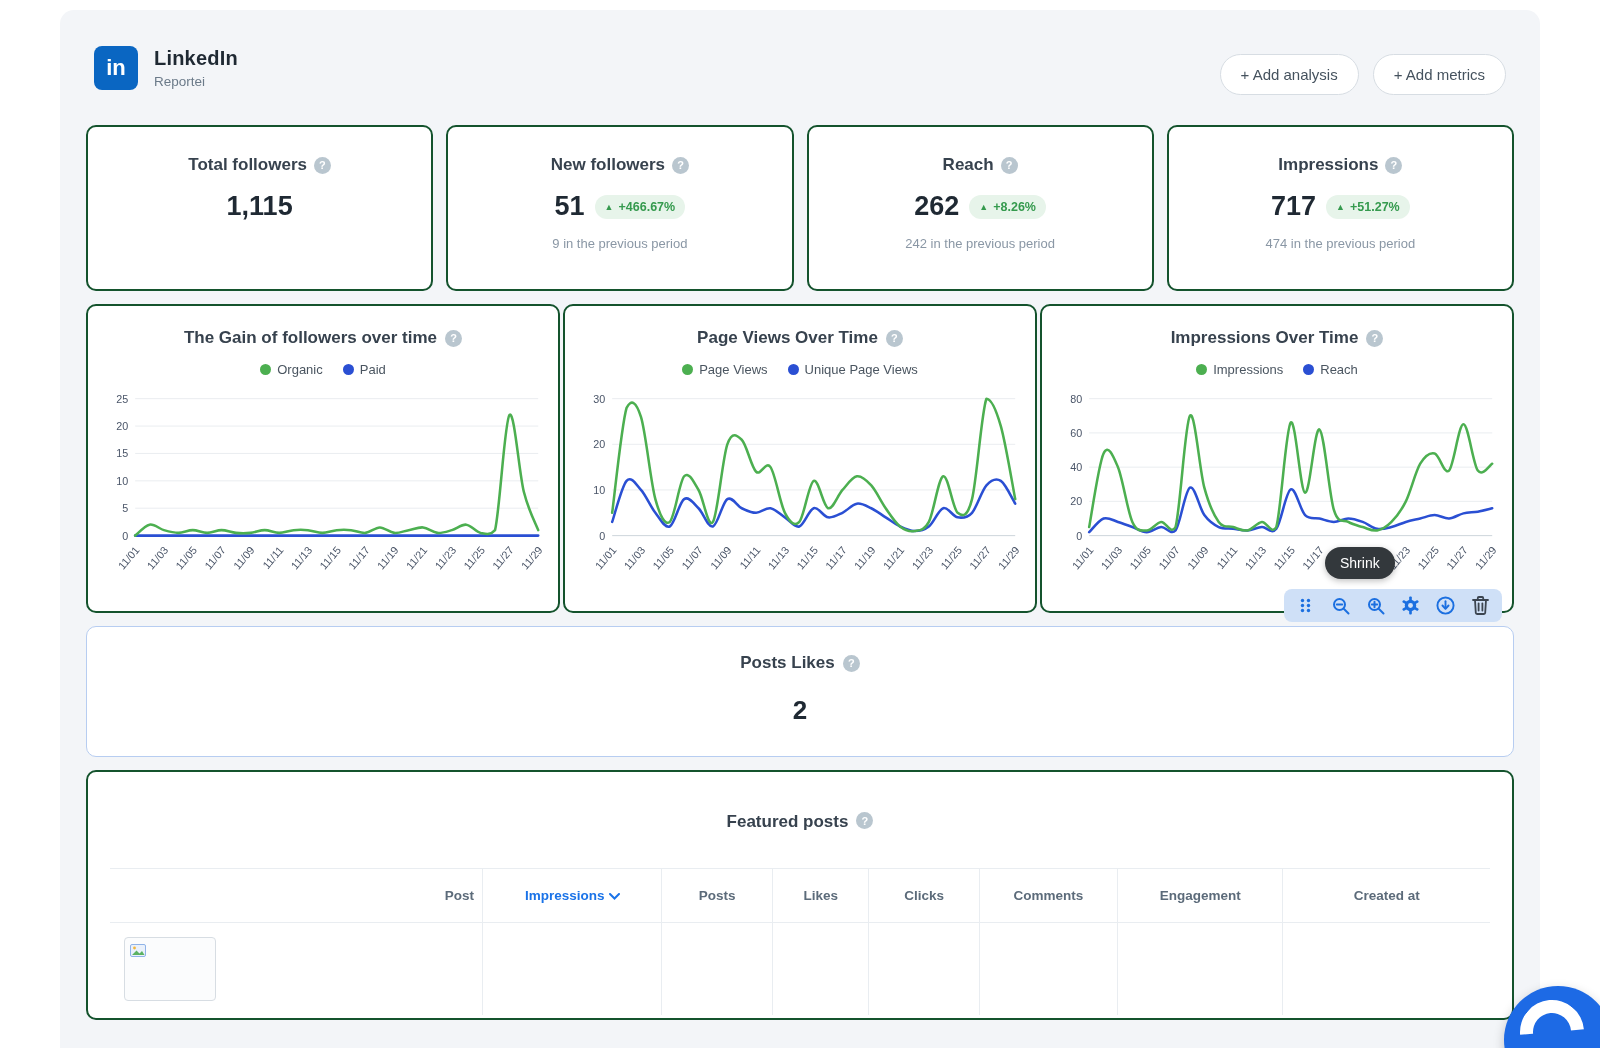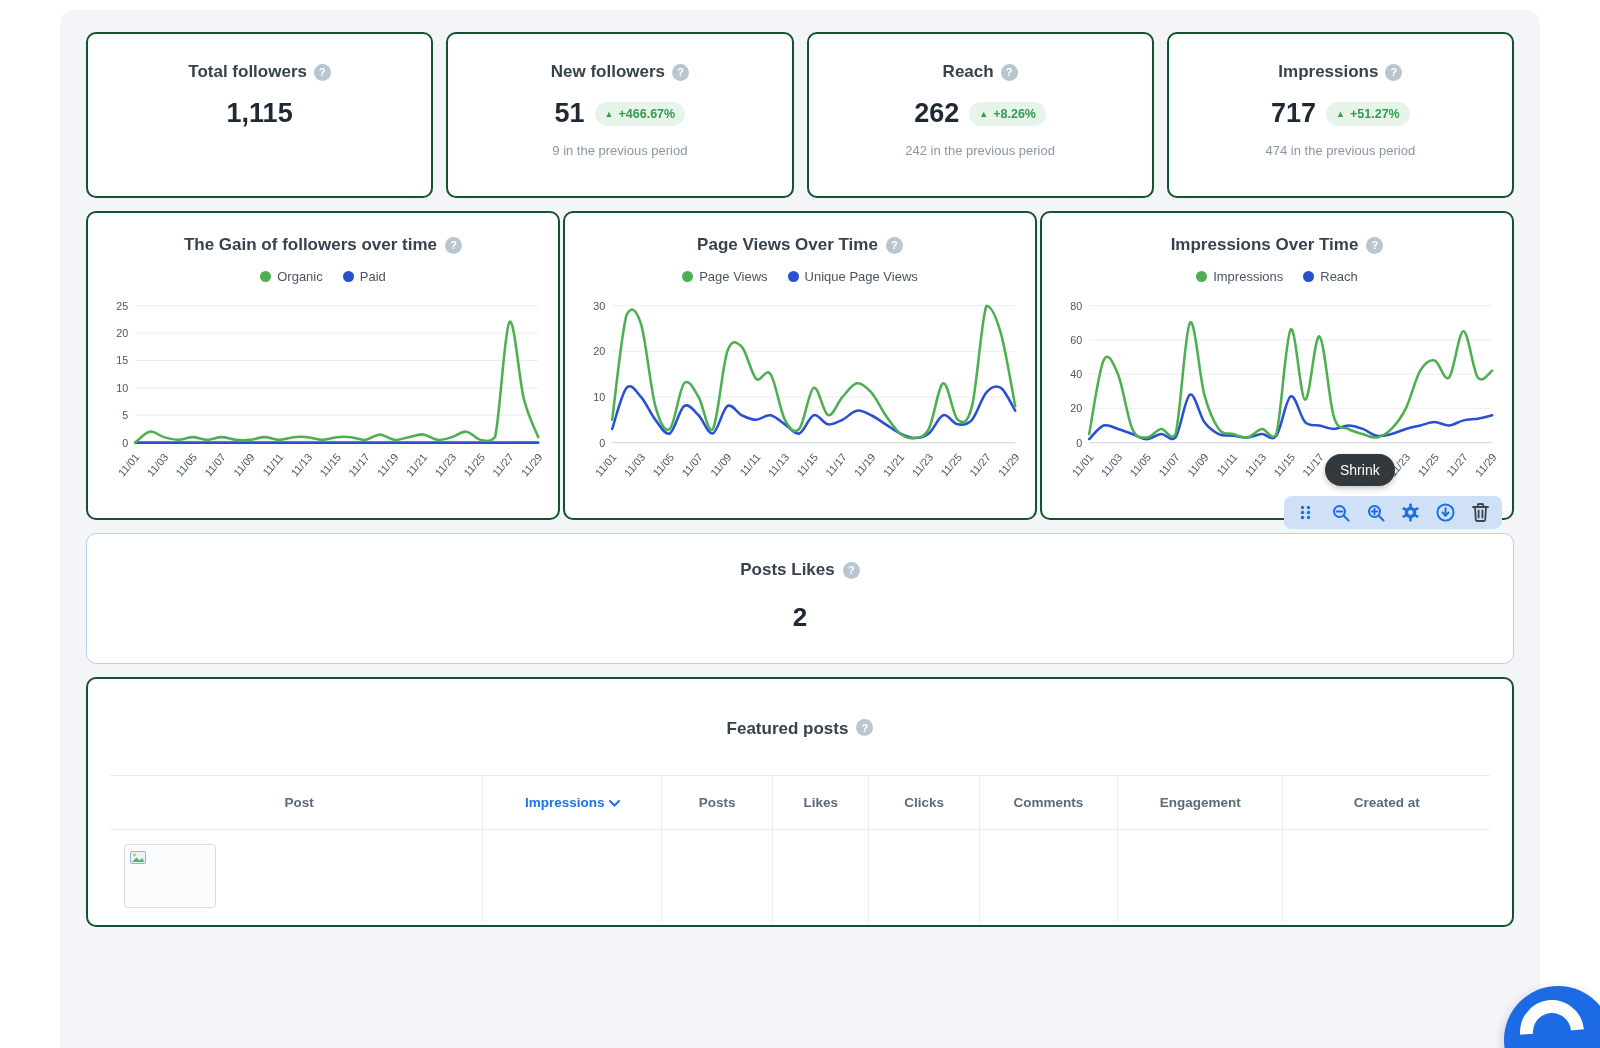--- a/index.html
+++ b/index.html
@@ -57,38 +57,51 @@
   .posts-count { margin-top:13px; border:1.5px solid #b7cdf1; text-align:center; padding:26px 20px 30px; }
   .pc-title { display:flex; justify-content:center; align-items:center; gap:8px; font-weight:bold; font-size:17px; color:#37424e; }
   .pc-value { font-size:26px; font-weight:bold; margin-top:22px; color:#1f2933; }
 
   
   .featured { margin-top:13px; padding:40px 22px 0; min-height:250px; }
   .fp-title { display:flex; justify-content:center; gap:8px; font-weight:bold; font-size:17px; color:#37424e; }
   table.fp { width:100%; border-collapse:collapse; margin-top:36px; }
   table.fp th { font-size:13.5px; color:#5c6b7a; font-weight:bold; padding:19px 8px; text-align:center;
     border-left:1px solid #e9edf1; border-top:1px solid #e9edf1; border-bottom:1px solid #e9edf1; cursor:pointer; }
-  table.fp th:first-child { text-align:center; border-left:none; padding-left:14px; }
+  table.fp th:first-child { text-align:right; border-left:none; padding-left:14px; }
   table.fp th.sorted { color:#1a73e8; }
   table.fp td { border-left:1px solid #e9edf1; height:72px; vertical-align:top; padding:14px 8px; }
   table.fp td:first-child { border-left:none; padding-left:14px; }
   .post-thumb { width:92px; height:64px; border:1px solid #d7dde3; border-radius:4px; background:#fbfcfd; padding:5px; }
   .chev { display:inline-block; margin-left:4px; }
 
   
   .chat-bubble { position:absolute; right:-12px; bottom:-46px; width:108px; height:108px; border-radius:50%;
     background:#1d6ae5; overflow:hidden; cursor:pointer; box-shadow:0 4px 12px rgba(0,0,0,.2); }
   .chat-bubble .swoosh { position:absolute; left:16px; top:14px; width:64px; height:64px; border-radius:50%;
     border:13px solid #fff; border-right-color:transparent; border-bottom-color:transparent; transform:rotate(40deg); }
 </style>
 </head>
 <body>
 
 <div class="frame">
 
+  <div class="hdr">
+    <div class="brand">
+      <div class="li-logo">in</div>
+      <div>
+        <h1>LinkedIn</h1>
+        <div class="sub">Reportei</div>
+      </div>
+    </div>
+    <div class="hdr-actions">
+      <button class="pill-btn">+ Add analysis</button>
+      <button class="pill-btn">+ Add metrics</button>
+    </div>
+  </div>
 
   <div class="metrics">
     <div class="card metric-card">
       <div class="m-title">
           <span>Total followers</span>
           <span class="help">?</span>
         </div>
       <div class="m-valrow">
           <span class="m-value">1,115</span>
         </div>

